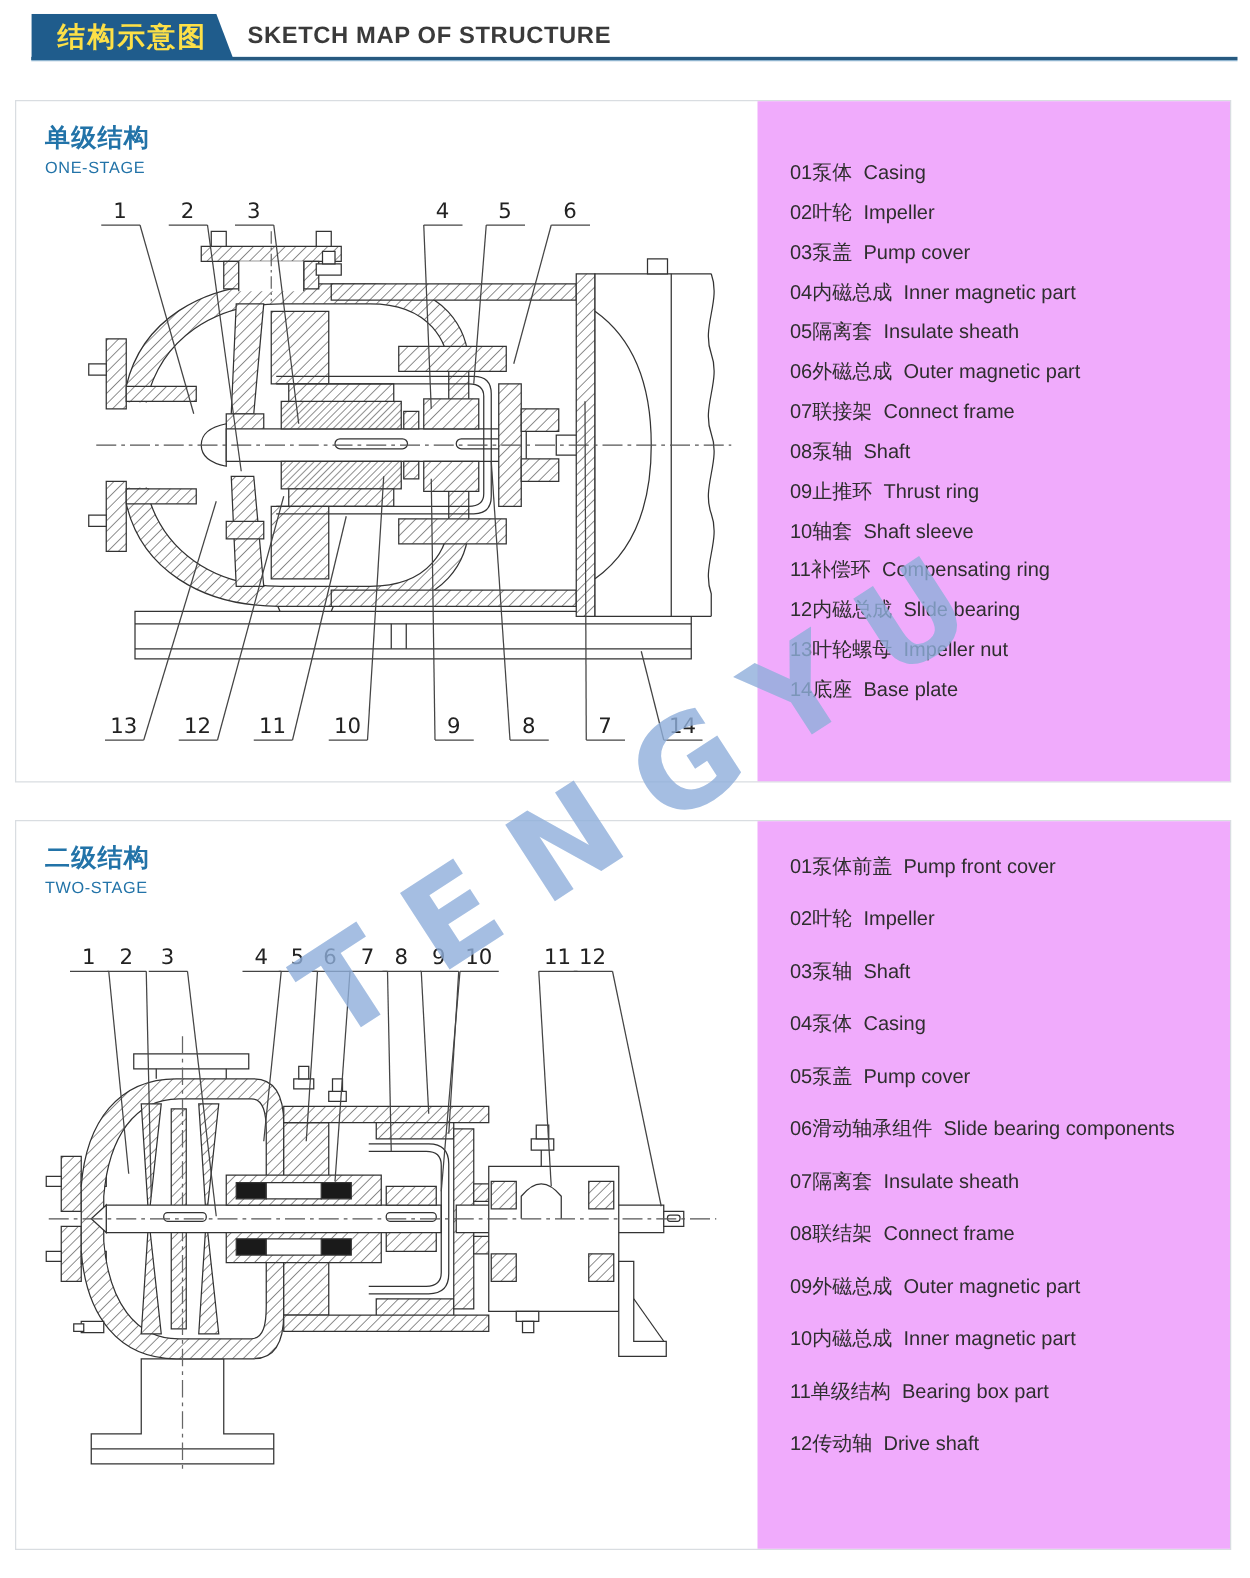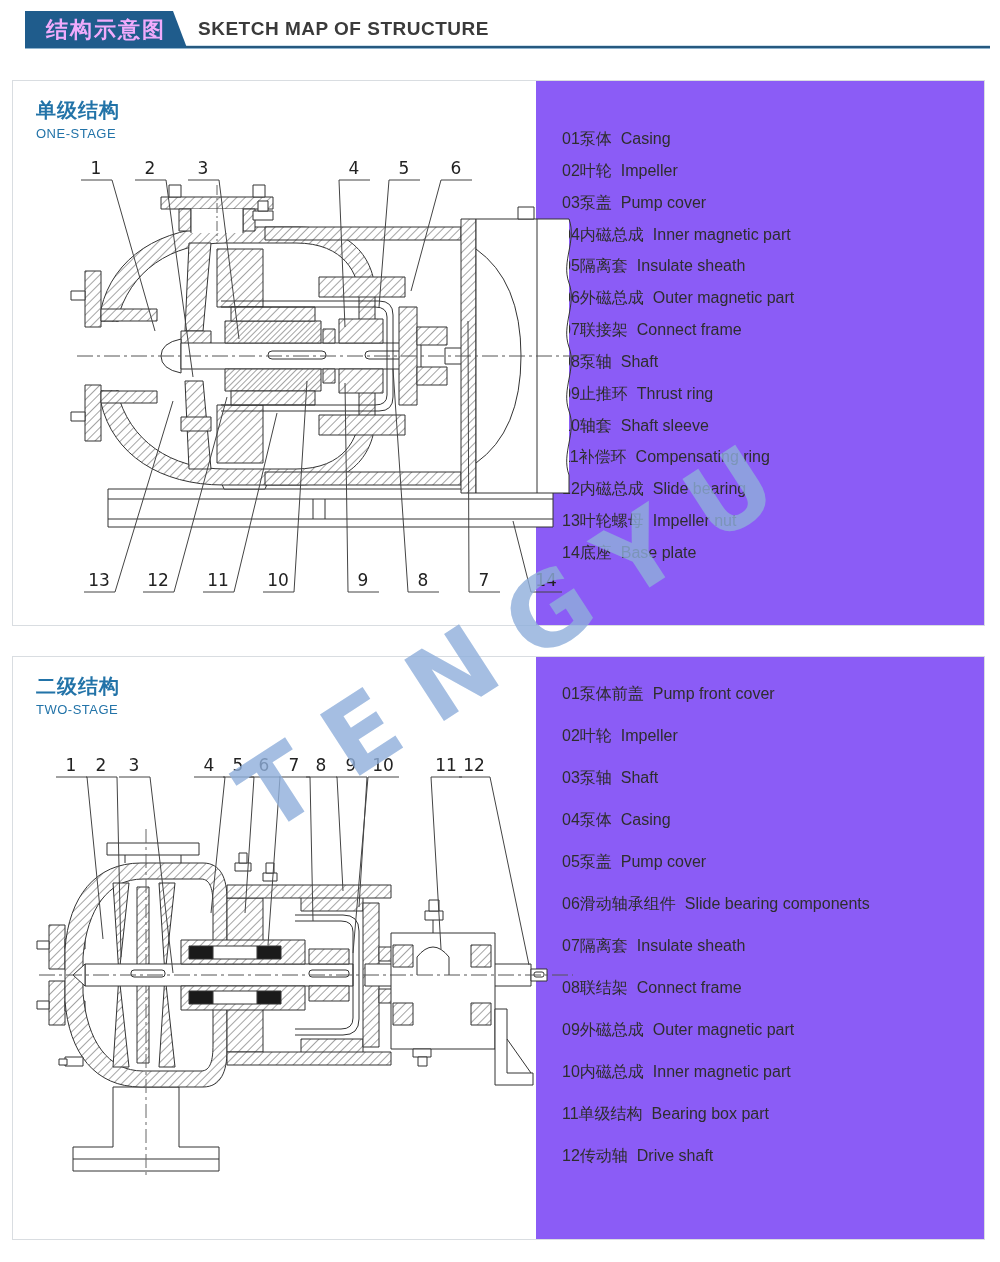--- a/index.html
+++ b/index.html
@@ -1,32 +1,32 @@
 <!DOCTYPE html>
 <html><head>
 <meta charset="utf-8">
 <style>
   html,body{margin:0;padding:0;background:#fff;}
   .page{position:relative;width:1000px;height:1262px;background:#fff;overflow:hidden;
         font-family:"Liberation Sans","DejaVu Sans",sans-serif;}
 
   
   .title-box{position:absolute;left:25px;top:11px;width:162px;height:37px;background:#1f5c8c;
-             color:#f0abfc;font-size:22px;font-weight:bold;line-height:37px;text-align:center;
+             color:#fde047;font-size:22px;font-weight:bold;line-height:37px;text-align:center;
              letter-spacing:2px;clip-path:polygon(0 0,148px 0,162px 100%,0 100%);z-index:3;}
   .title-en{position:absolute;left:198px;top:18px;font-size:19px;font-weight:bold;color:#3a3a3a;
             letter-spacing:.5px;z-index:3;}
   .title-rule{position:absolute;left:25px;top:45px;width:965px;height:4px;
               background:linear-gradient(#cfe0ec 0 1px,#27597f 1px 3px,#8fb4cf 3px 4px);}
 
   
   .sec{position:absolute;left:12px;width:973px;background:#fff;border:1px solid #d9dde1;box-sizing:border-box;}
   #sec1{top:80px;height:546px;}
   #sec2{top:656px;height:584px;}
-  .panel{position:absolute;top:0;right:0;width:448px;height:100%;background:#8b5cf6;}
+  .panel{position:absolute;top:0;right:0;width:378px;height:100%;background:#f0abfc;}
   .sec-title{position:absolute;left:23px;top:16px;color:#2273a8;z-index:2;}
   .sec-title .cn{font-size:20px;font-weight:bold;letter-spacing:1px;}
   .sec-title .en{font-size:13px;font-weight:normal;letter-spacing:.5px;margin-top:2px;}
   svg.draw{position:absolute;left:0;top:0;}
 
   
   .plist{position:absolute;left:26px;top:0;padding-top:42px;}
   #sec2 .plist{padding-top:16px;}
   .part-row{font-size:16px;color:#2e2e2e;white-space:nowrap;}
   #sec1 .part-row{height:31.85px;line-height:31.85px;}

